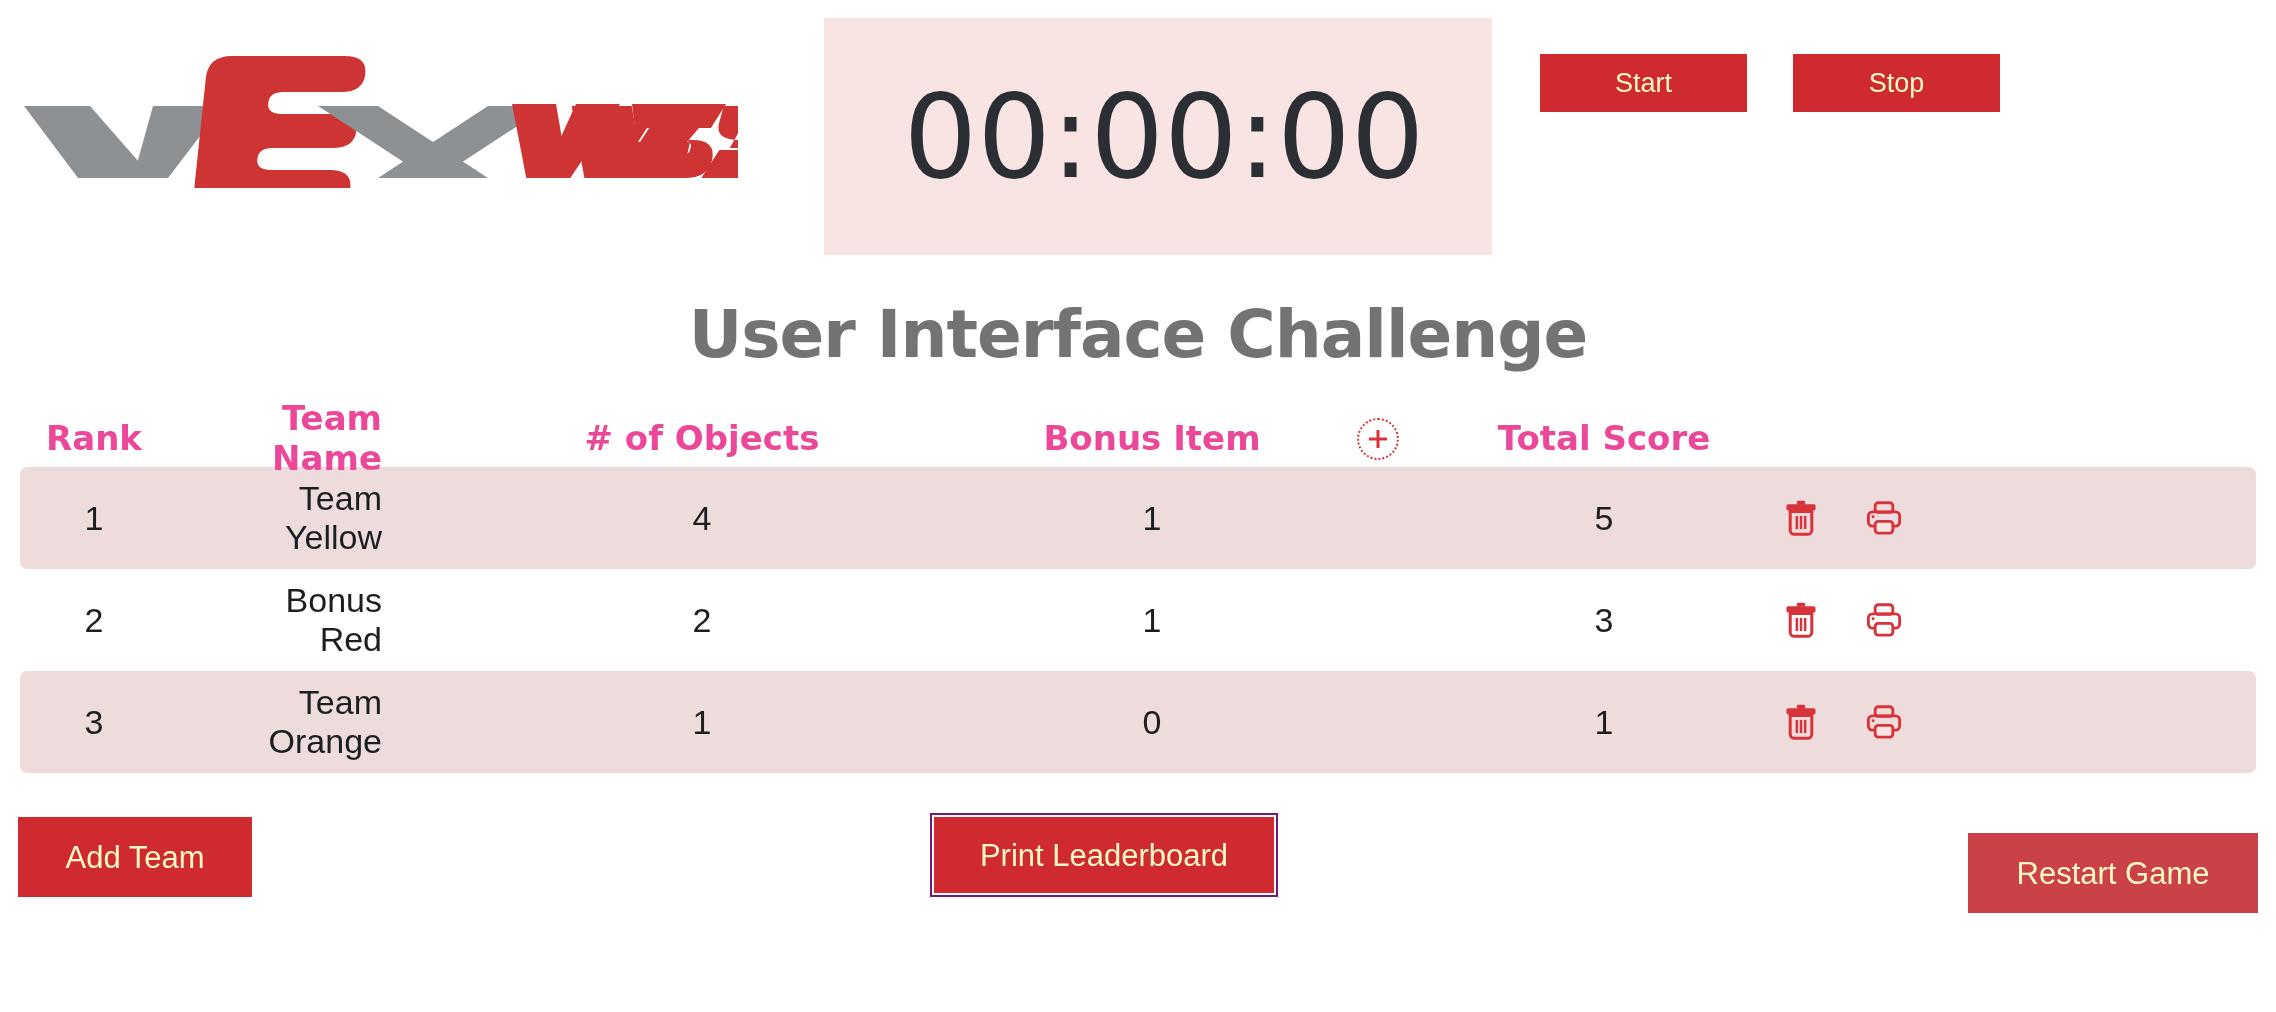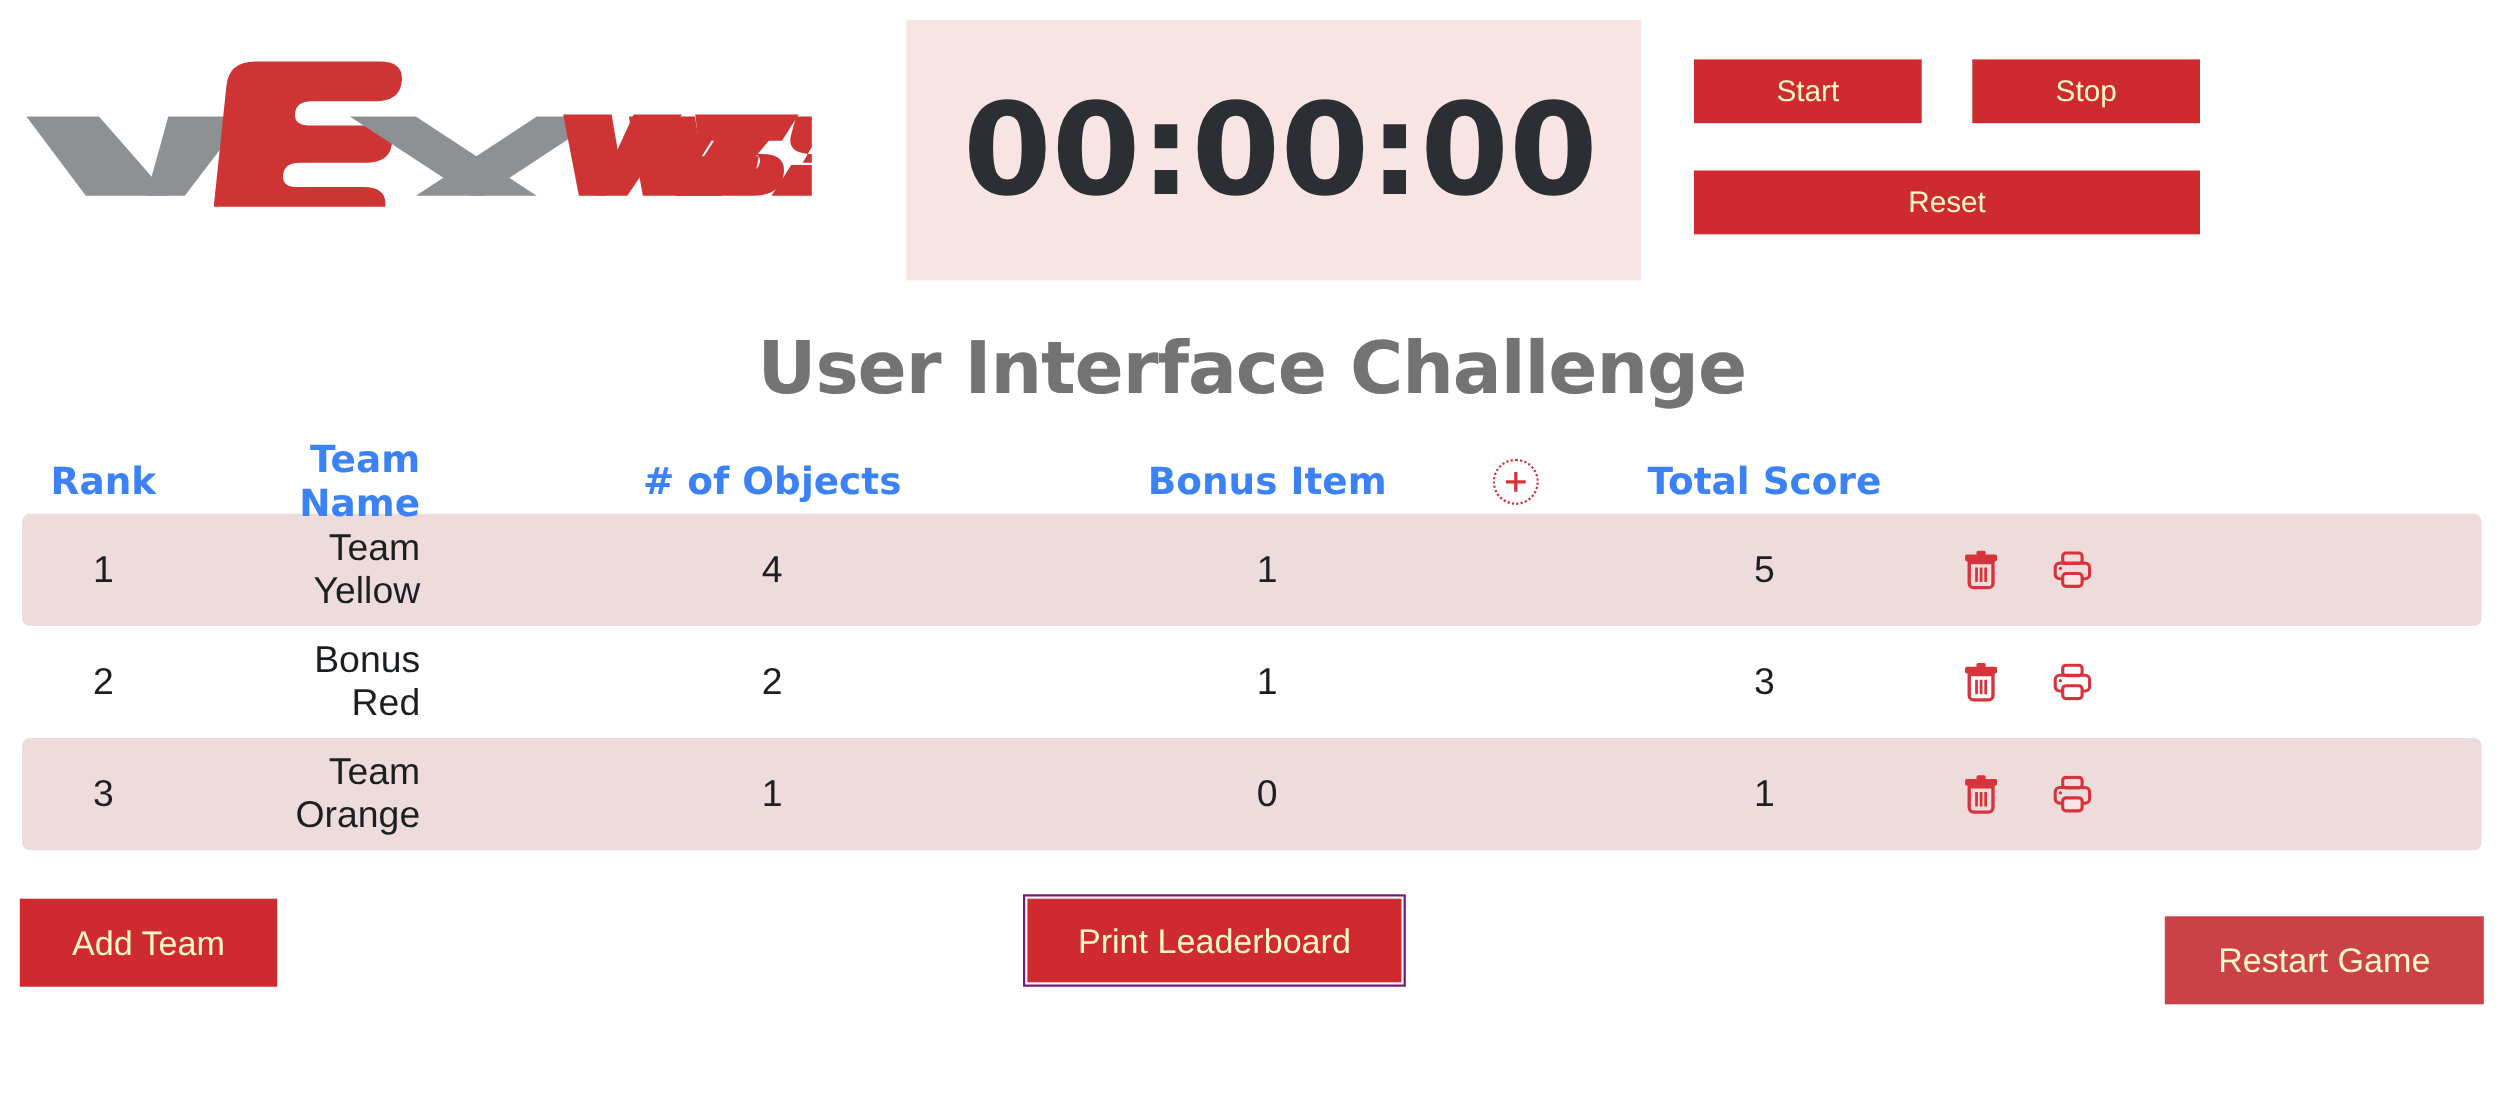--- a/index.html
+++ b/index.html
@@ -39,21 +39,21 @@
     display: flex;
     align-items: center;
     justify-content: center;
   }
   .timer-text {
     font-family: "DejaVu Sans", sans-serif;
     font-size: 116px;
     color: #2b2f33;
     letter-spacing: 0px;
     line-height: 1;
-    font-weight: 700;
+    font-weight: 400;
     margin-left: 12px;
   }
 
   .timer-controls {
     position: absolute;
     left: 1540px;
     top: 54px;
     width: 460px;
   }
   .tc-row {
@@ -123,21 +123,21 @@
   .c-objects  { width: 640px; text-align: center; }
   .c-bonus    { width: 260px; text-align: center; }
   .c-plus     { width: 192px; text-align: center; }
   .c-total    { width: 260px; text-align: center; }
   .c-actions  { flex: 1; display: flex; align-items: center; gap: 48px; padding-left: 50px; }
 
   .row.head .cell {
     font-family: "DejaVu Sans", sans-serif;
     font-weight: bold;
     font-size: 34px;
-    color: #3b82f6;
+    color: #ec4899;
   }
   .row.data .cell {
     font-size: 34px;
     color: #1c1f22;
   }
 
   
   .plus-circle {
     width: 42px;
     height: 42px;
@@ -232,21 +232,20 @@
 
   <div class="timer-box">
     <span class="timer-text">00:00:00</span>
   </div>
 
   <div class="timer-controls">
     <div class="tc-row">
       <button class="btn btn-start">Start</button>
       <button class="btn btn-stop">Stop</button>
     </div>
-    <button class="btn btn-reset">Reset</button>
   </div>
 </div>
 
 <h1 class="page-title">User Interface Challenge</h1>
 
 <div class="board">
 
   <div class="row head">
     <div class="cell c-rank">Rank</div>
     <div class="cell c-team">Team Name</div>

